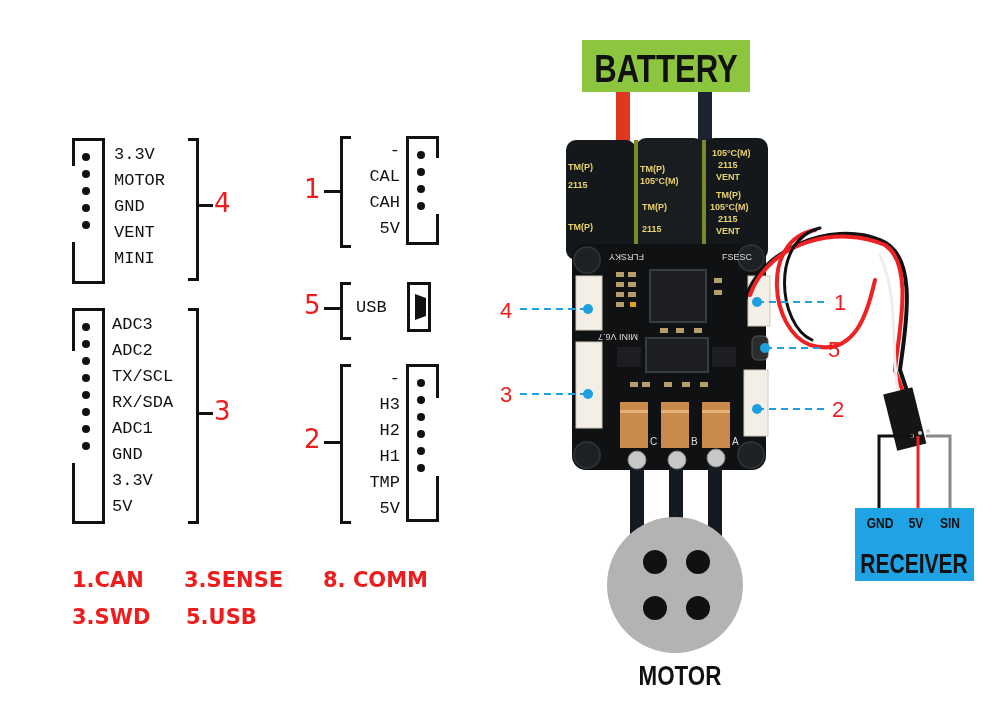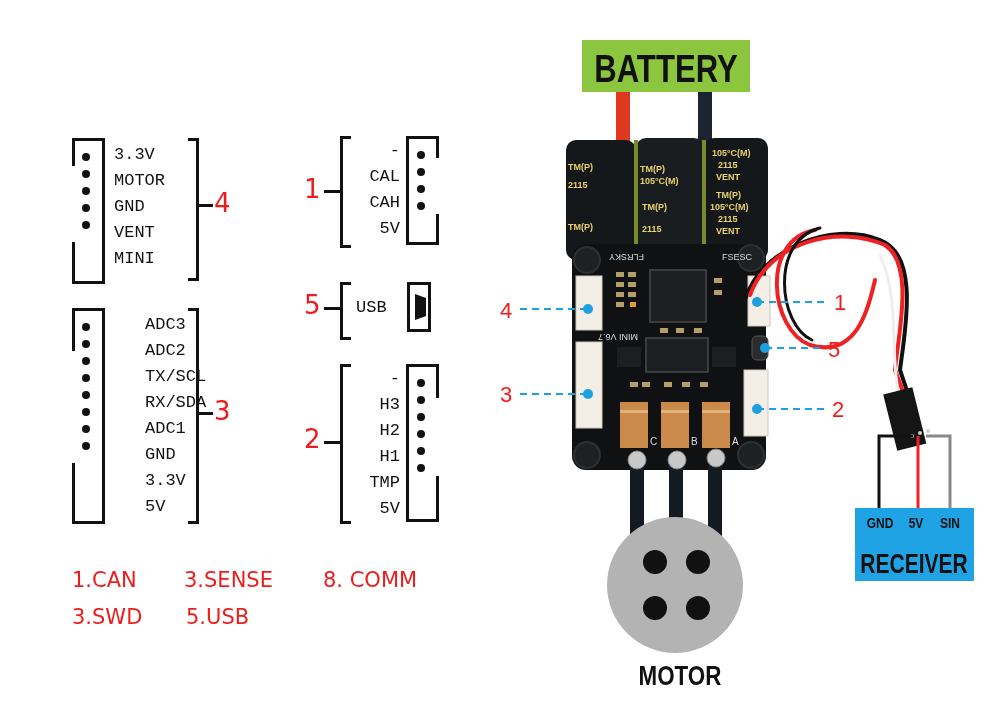--- a/index.html
+++ b/index.html
@@ -1,21 +1,21 @@
 <!DOCTYPE html>
 <html><head>
 <meta charset="utf-8">
 <style>
   html, body { margin: 0; padding: 0; background: #ffffff; }
   body { width: 1000px; height: 720px; position: relative; overflow: hidden;
          font-family: "Liberation Sans", "DejaVu Sans", sans-serif; }
   .abs { position: absolute; }
   .pin-text { font-family: Liberation Mono, monospace; font-size: 17px; color: #111; line-height: 26px; }
   .red-num { color: #ee1c1c; font-family: "DejaVu Sans", sans-serif; font-size: 26px; }
-  .legend { color: #ee1c1c; font-family: "DejaVu Sans", sans-serif; font-size: 21px; font-weight: normal; }
+  .legend { color: #ee1c1c; font-family: "DejaVu Sans", sans-serif; font-size: 21px; font-weight: bold; }
   svg text { font-family: "Liberation Sans", sans-serif; }
 </style>
 </head>
 <body>
 
 <div class="abs" style="left:70px;top:138px;width:180px;height:142px;">
 
   <div class="abs" style="left:2px;top:0;width:30px;height:140px;border:3px solid #111;border-left:none;"></div>
   <div class="abs" style="left:2px;top:0;width:3px;height:28px;background:#111;"></div>
   <div class="abs" style="left:2px;top:104px;width:3px;height:39px;background:#111;"></div>
@@ -48,21 +48,21 @@
   <div class="abs" id="comm-dots" style="left:12px;top:6px;">
       <div style="width: 8px; height: 8px; border-radius: 50%; background: rgb(17, 17, 17); margin: 9px 0px;"></div>
       <div style="width: 8px; height: 8px; border-radius: 50%; background: rgb(17, 17, 17); margin: 9px 0px;"></div>
       <div style="width: 8px; height: 8px; border-radius: 50%; background: rgb(17, 17, 17); margin: 9px 0px;"></div>
       <div style="width: 8px; height: 8px; border-radius: 50%; background: rgb(17, 17, 17); margin: 9px 0px;"></div>
       <div style="width: 8px; height: 8px; border-radius: 50%; background: rgb(17, 17, 17); margin: 9px 0px;"></div>
       <div style="width: 8px; height: 8px; border-radius: 50%; background: rgb(17, 17, 17); margin: 9px 0px;"></div>
       <div style="width: 8px; height: 8px; border-radius: 50%; background: rgb(17, 17, 17); margin: 9px 0px;"></div>
       <div style="width: 8px; height: 8px; border-radius: 50%; background: rgb(17, 17, 17); margin: 9px 0px;"></div>
     </div>
-  <div class="abs" id="comm-labels" style="left:42px;top:4px;margin-left:33px;">
+  <div class="abs" id="comm-labels" style="left:42px;top:4px;">
       <div class="pin-text">ADC3</div>
       <div class="pin-text">ADC2</div>
       <div class="pin-text">TX/SCL</div>
       <div class="pin-text">RX/SDA</div>
       <div class="pin-text">ADC1</div>
       <div class="pin-text">GND</div>
       <div class="pin-text">3.3V</div>
       <div class="pin-text">5V</div>
     </div>
   <div class="abs" style="left:118px;top:0;width:8px;height:210px;border:3px solid #111;border-left:none;"></div>

